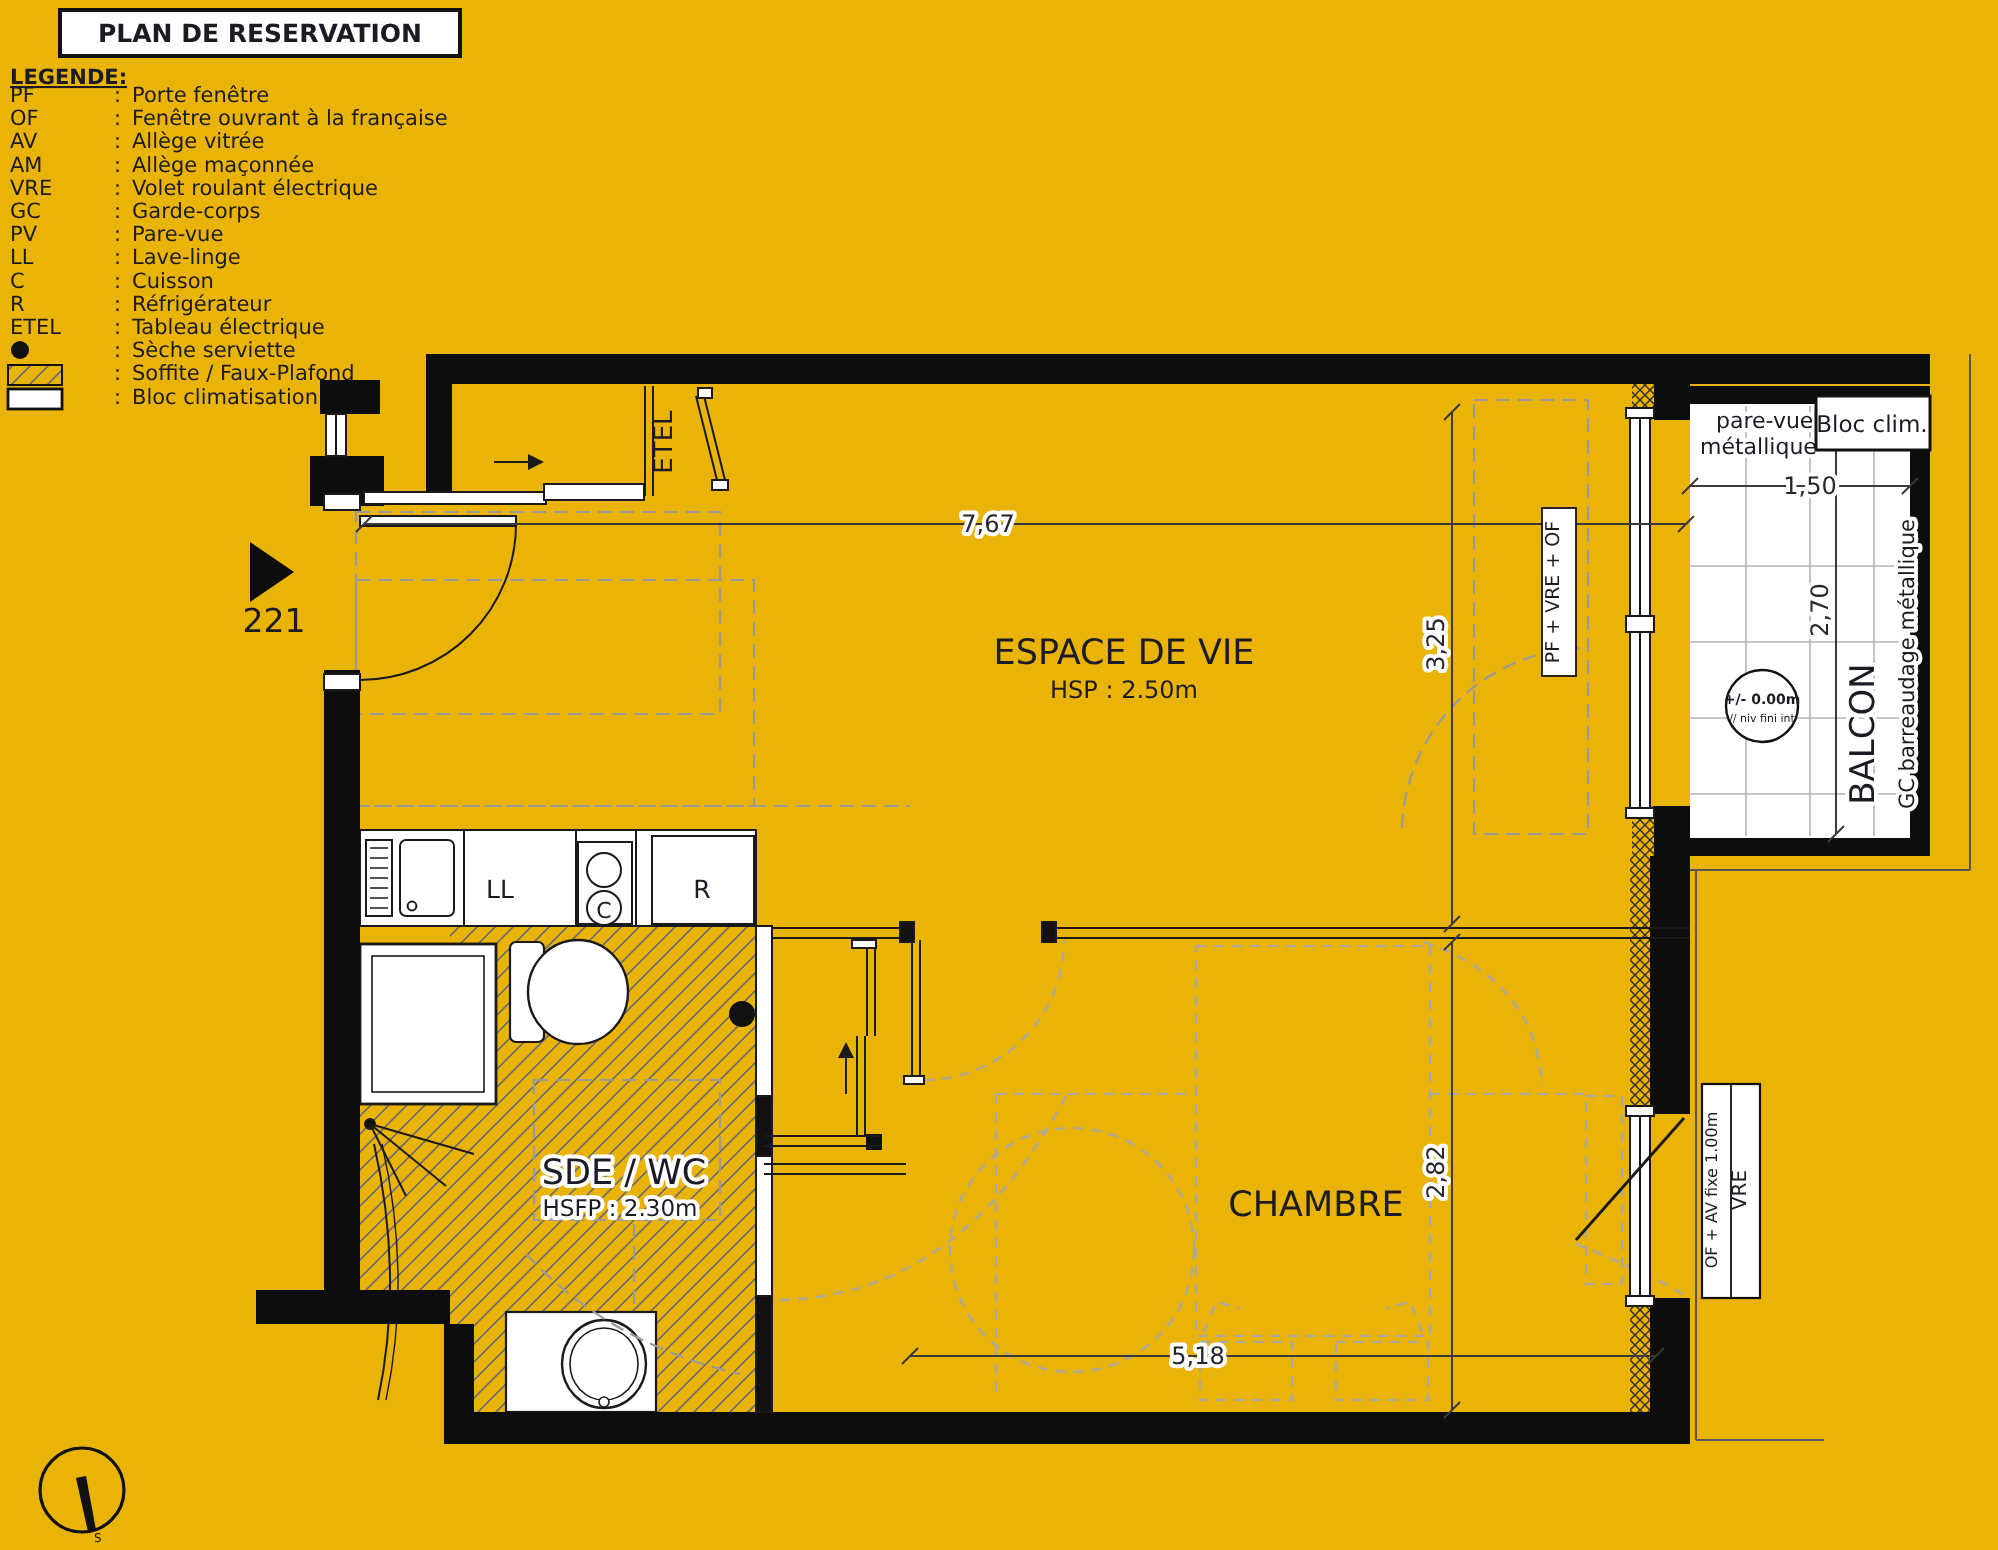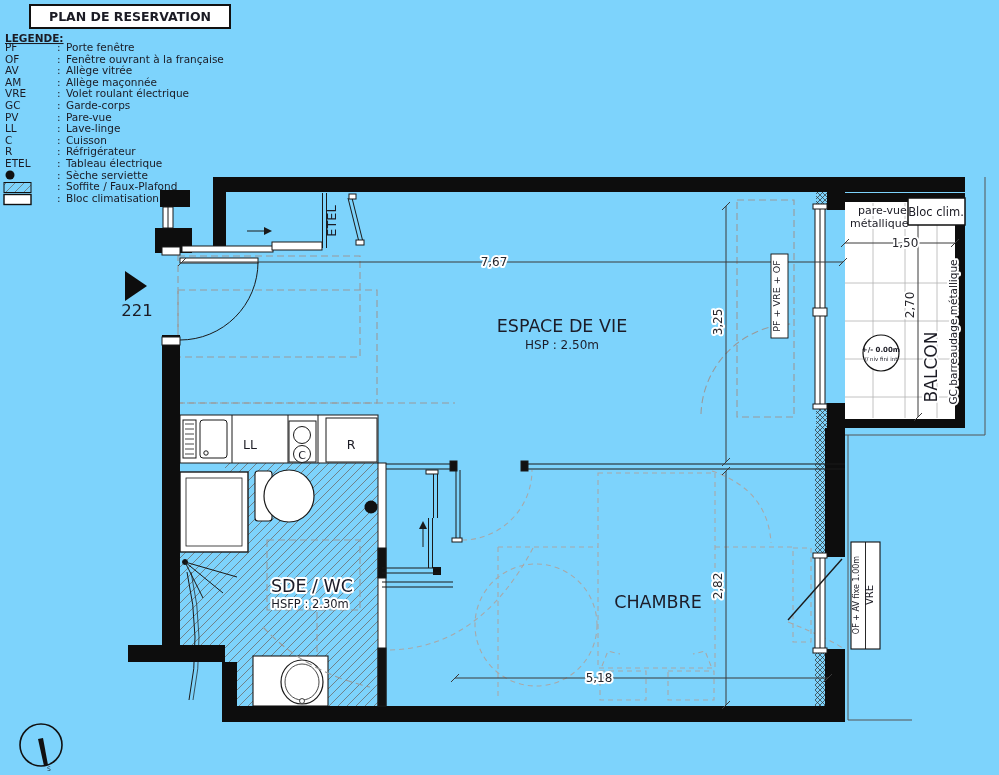--- a/index.html
+++ b/index.html
@@ -1,16 +1,16 @@
 <!DOCTYPE html>
 <html><head>
 <meta charset="utf-8">
 <style>
   html,body{margin:0;padding:0;background:#fff;}
-  .stage{position:relative;width:999px;height:775px;background:#7dd3fc;overflow:hidden;
+  .stage{position:relative;width:999px;height:775px;background:#eab308;overflow:hidden;
          font-family:"DejaVu Sans","Liberation Sans",sans-serif;}
   svg text{font-family:"DejaVu Sans","Liberation Sans",sans-serif;fill:#1b1b24;}
   .halo{paint-order:stroke;stroke:#ffffff;stroke-width:4px;stroke-linejoin:round;}
   .dim{font-size:12px;fill:#26262c;}
   .roomlbl{font-size:17.5px;fill:#1c1c28;}
   .sublbl{font-size:12px;fill:#1c1c28;}
 </style>
 </head>
 <body>
 

